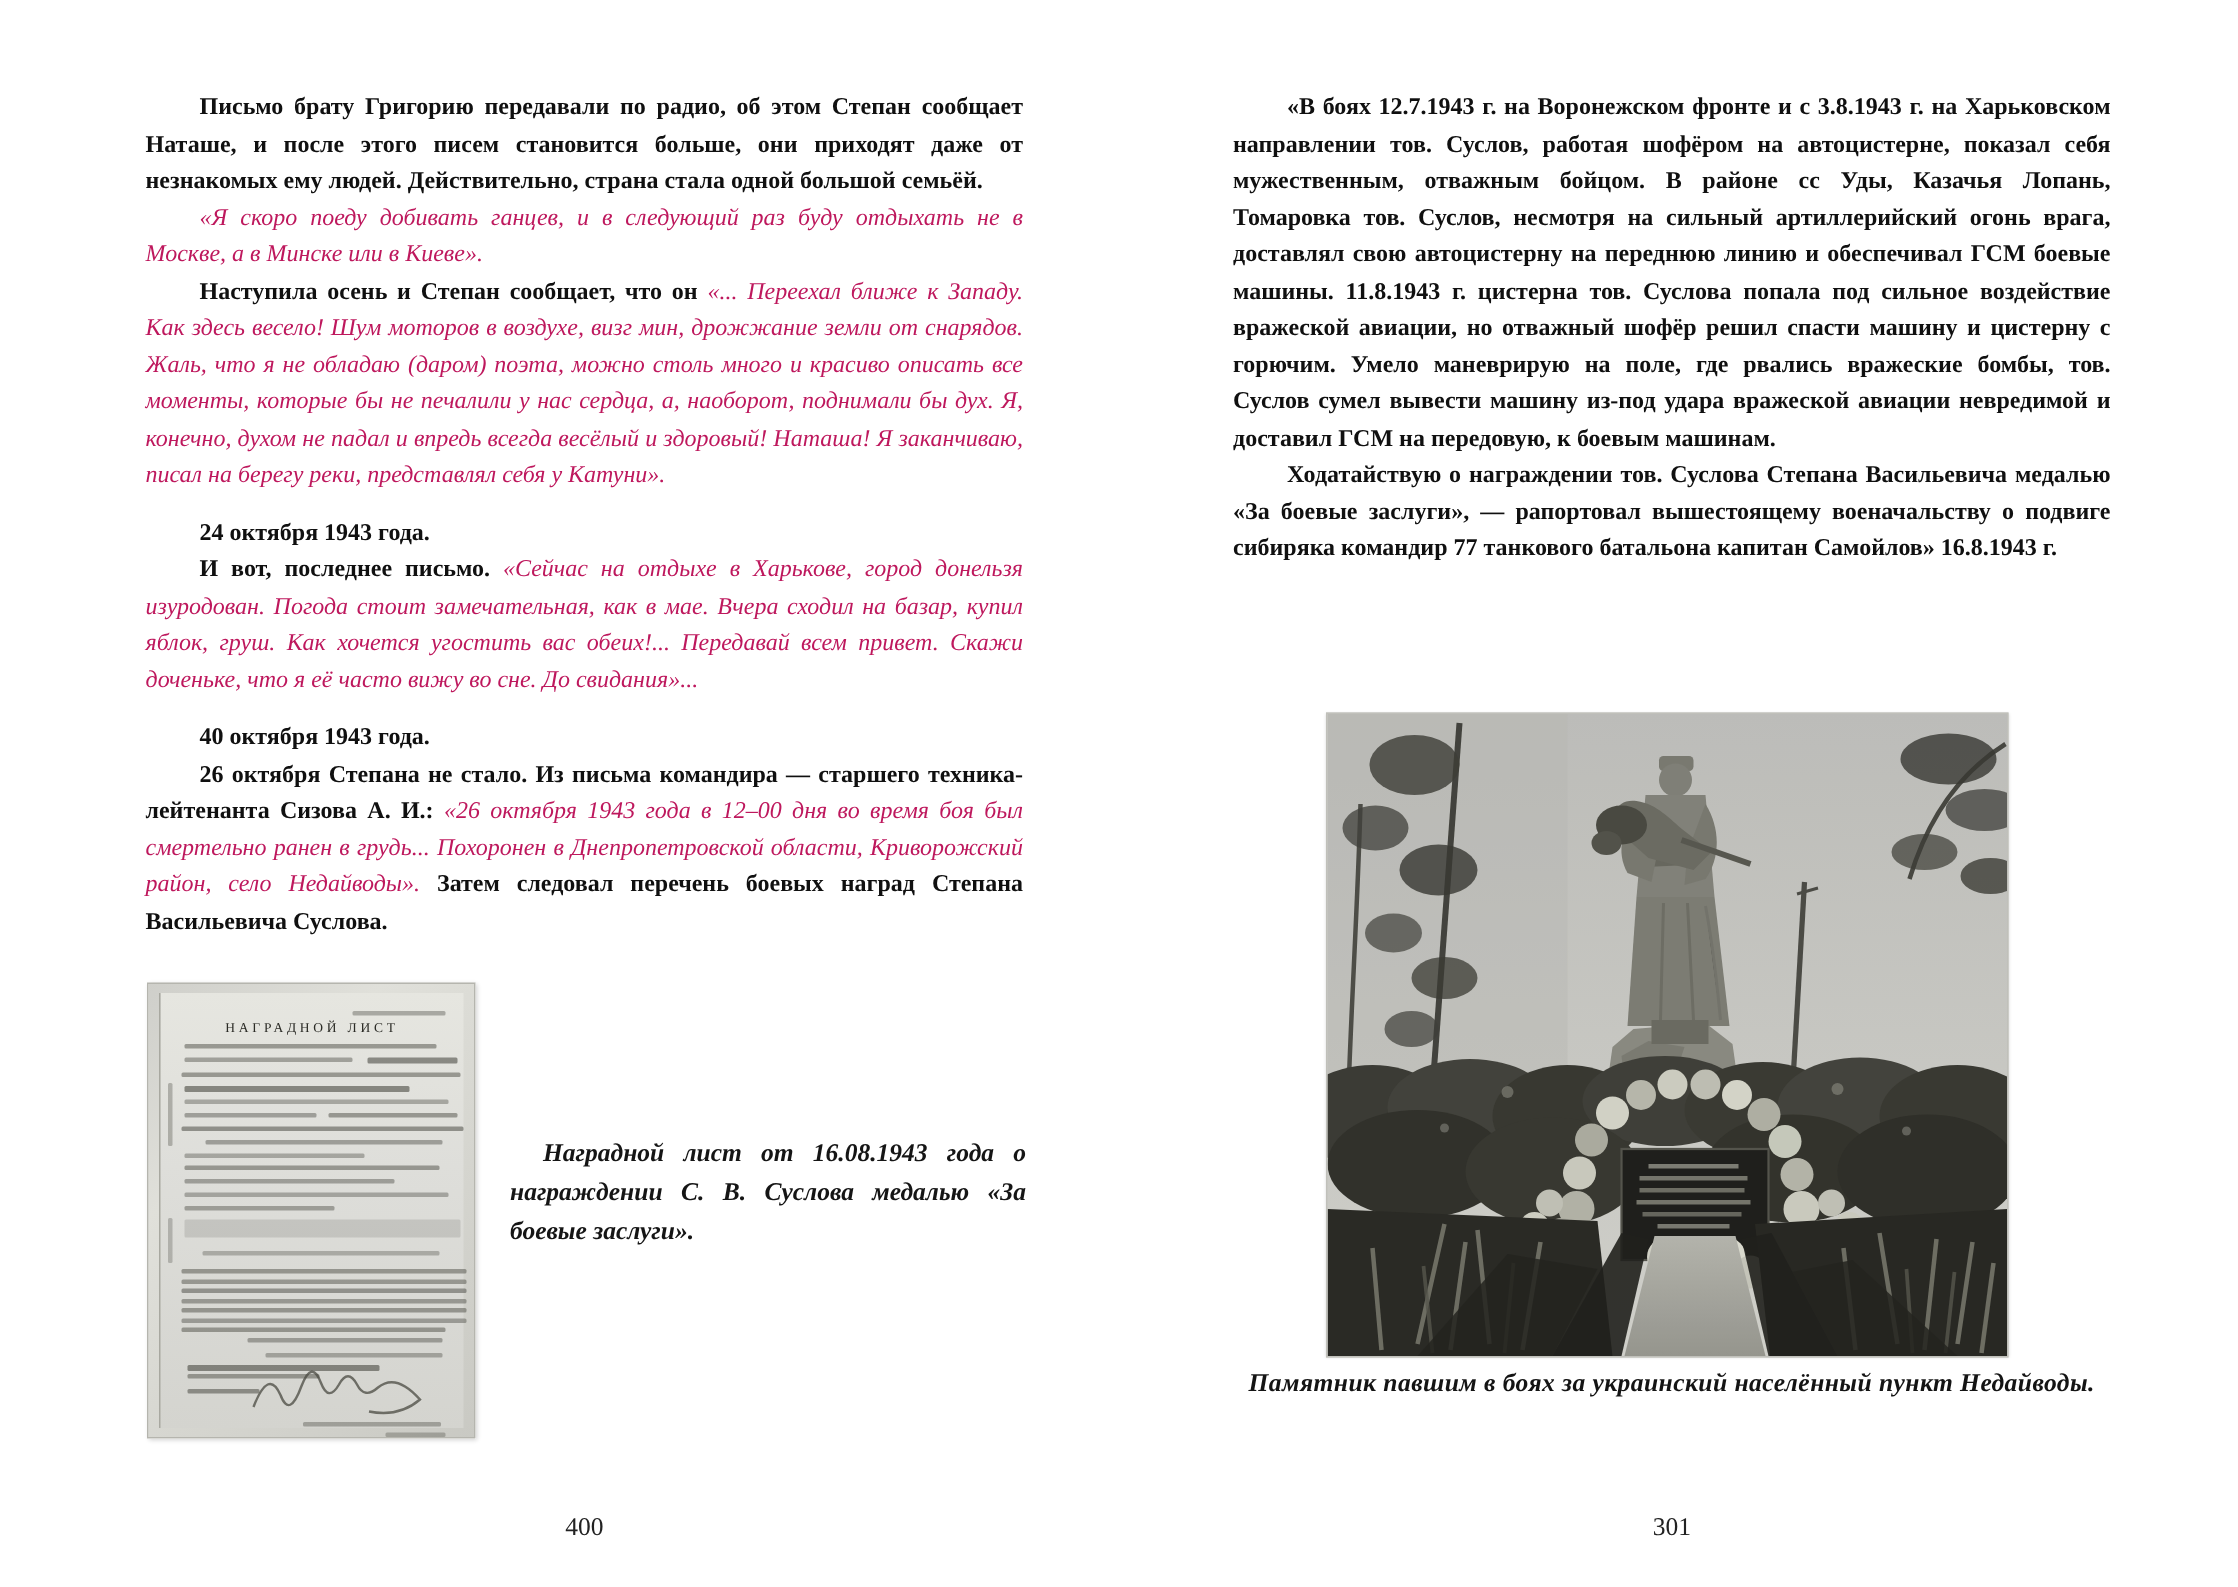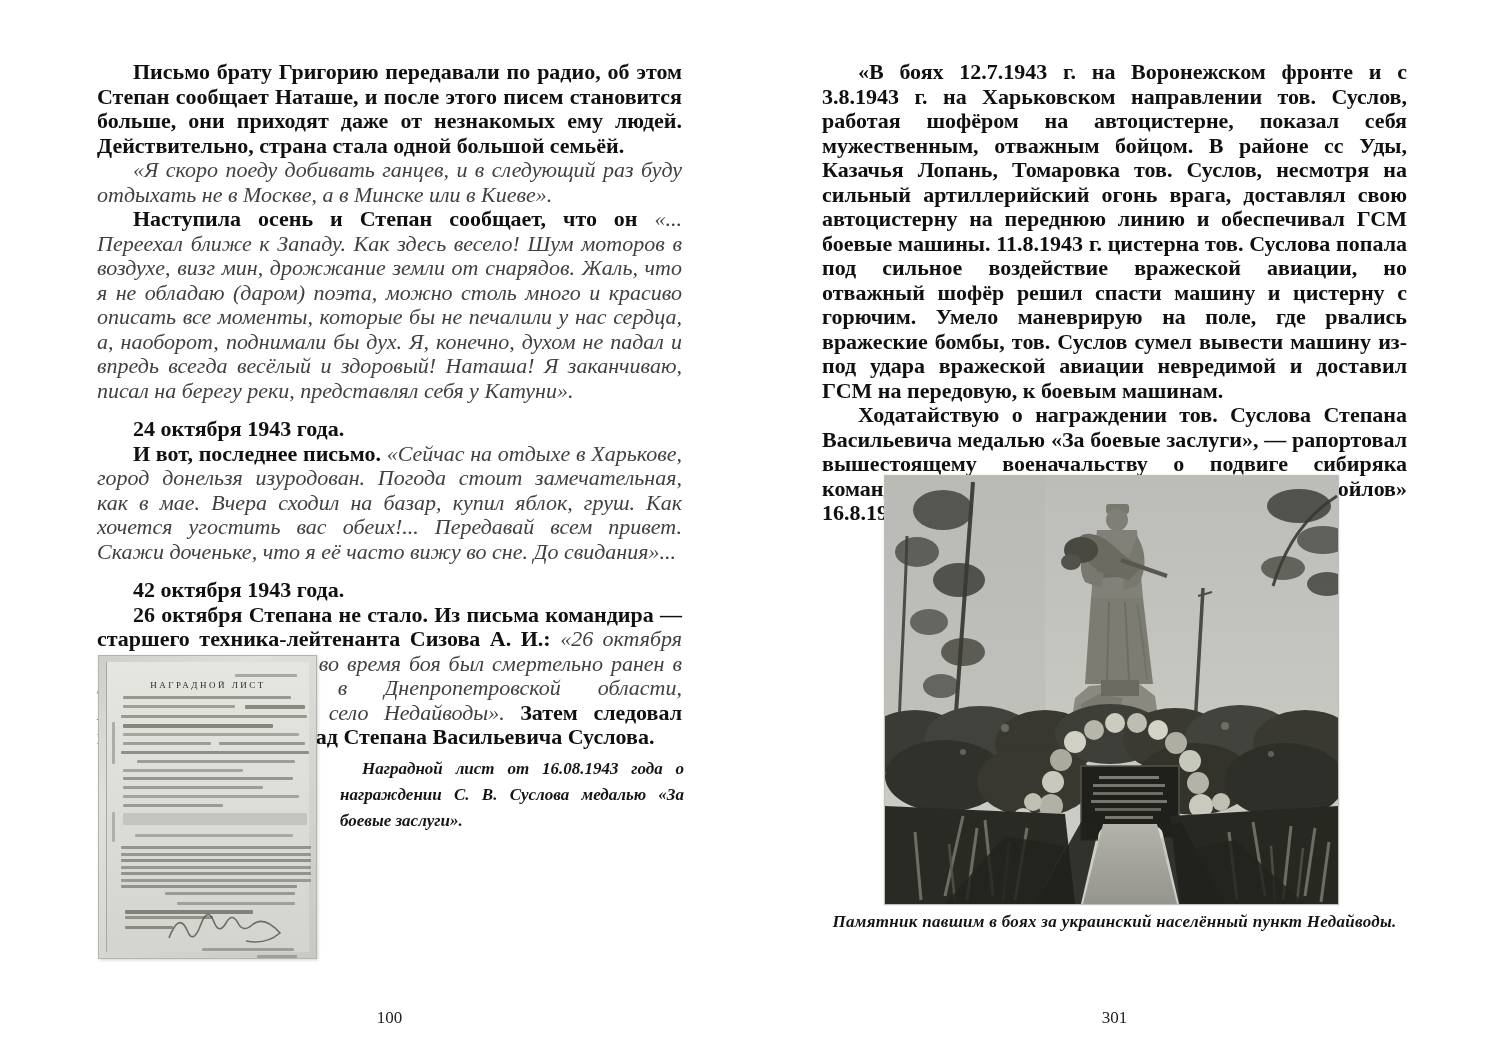--- a/index.html
+++ b/index.html
@@ -2,25 +2,25 @@
 <html><head>
 <meta charset="utf-8">
 <style>
   html,body{margin:0;padding:0;}
   body{
     width:1492px;height:1058px;background:#ffffff;position:relative;
     font-family:"Liberation Serif","DejaVu Serif",serif;color:#111;
     overflow:hidden;
   }
   .text-block{position:absolute;width:585px;text-align:justify;
-    font-size:22px;line-height:24.5px;}
+    font-size:16px;line-height:24.5px;}
   .para{margin:0;text-indent:36px;}
   .para.gap{margin-top:14px;}
   .up{font-weight:bold;color:#101010;}
-  .it{font-style:italic;font-weight:normal;color:#404040;}
+  .it{font-style:italic;font-weight:normal;color:#be185d;}
   
   #left-text{left:97px;top:60px;}
   #right-text{left:822px;top:60px;}
   
   #doc-image{
     position:absolute;left:98px;top:655px;width:217px;height:302px;
     background:linear-gradient(135deg,#cfcfca 0%,#e0e0da 30%,#d8d8d2 55%,#c9c9c3 100%);
     border:1px solid #b5b5ae;box-shadow:1px 1px 3px rgba(0,0,0,.18);
   }
   .doc-inner{position:absolute;left:7px;top:6px;right:7px;bottom:6px;
@@ -55,21 +55,21 @@
 </style>
 </head>
 <body>
 
 <div class="text-block" id="left-text">
   <p class="para"><span class="up">Письмо брату Григорию передавали по радио, об этом Степан сообщает Наташе, и после этого писем становится больше, они приходят даже от незнакомых ему людей. Действительно, страна стала одной большой семьёй.</span></p>
   <p class="para"><span class="it">«Я скоро поеду добивать ганцев, и в следующий раз буду отдыхать не в Москве, а в Минске или в Киеве».</span></p>
   <p class="para"><span class="up">Наступила осень и Степан сообщает, что он </span><span class="it">«... Переехал ближе к Западу. Как здесь весело! Шум моторов в воздухе, визг мин, дрожжание земли от снарядов. Жаль, что я не обладаю (даром) поэта, можно столь много и красиво описать все моменты, которые бы не печалили у нас сердца, а, наоборот, поднимали бы дух. Я, конечно, духом не падал и впредь всегда весёлый и здоровый! Наташа! Я заканчиваю, писал на берегу реки, представлял себя у Катуни».</span></p>
   <p class="para gap"><span class="up">24 октября 1943 года.</span></p>
   <p class="para"><span class="up">И вот, последнее письмо. </span><span class="it">«Сейчас на отдыхе в Харькове, город донельзя изуродован. Погода стоит замечательная, как в мае. Вчера сходил на базар, купил яблок, груш. Как хочется угостить вас обеих!... Передавай всем привет. Скажи доченьке, что я её часто вижу во сне. До свидания»...</span></p>
-  <p class="para gap"><span class="up">42 октября 1943 года.</span></p>
+  <p class="para gap"><span class="up">40 октября 1943 года.</span></p>
   <p class="para"><span class="up">26 октября Степана не стало. Из письма командира — старшего техника-лейтенанта Сизова А. И.: </span><span class="it">«26 октября 1943 года в 12–00 дня во время боя был смертельно ранен в грудь...  Похоронен в Днепропетровской области, Криворожский район, село Недайводы».</span><span class="up"> Затем следовал перечень боевых наград Степана Васильевича Суслова.</span></p>
 </div>
 
 <div id="doc-image">
   <div class="doc-inner">
     <div class="doc-title">НАГРАДНОЙ ЛИСТ</div>
     <div id="doc-lines">
         <div class="dl" style="top: 12px; left: 128px; width: 62px; height: 3px; opacity: 0.4;"></div>
         <div class="dl" style="top: 34px; left: 16px; width: 168px; height: 3.2px; opacity: 0.5;"></div>
         <div class="dl" style="top: 43px; left: 16px; width: 112px; height: 3.2px; opacity: 0.45;"></div>
@@ -105,21 +105,21 @@
         <div class="dl" style="top: 60px; left: 5px; width: 2.5px; height: 42px; opacity: 0.35;"></div>
         <div class="dl" style="top: 150px; left: 5px; width: 2.5px; height: 30px; opacity: 0.3;"></div>
       </div>
     <svg id="doc-signature" width="120" height="44" viewBox="0 0 120 44">
       <path d="M4 30 q10 -26 18 -8 q6 16 14 -6 q7 -18 13 -2 q5 13 12 1 q6 -11 12 0 q5 10 14 2 q12 -10 28 8 q-14 12 -34 8" fill="none" stroke="#4a4a42" stroke-width="1.6" opacity="0.75"></path>
     </svg>
   </div>
 </div>
 
 <div id="doc-caption">Наградной лист от 16.08.1943 года о награждении С. В. Суслова медалью «За боевые заслуги».</div>
-<div class="page-number" id="page-number-left">100</div>
+<div class="page-number" id="page-number-left">400</div>
 
 <div class="text-block" id="right-text">
   <p class="para"><span class="up">«В боях 12.7.1943 г. на Воронежском фронте и с 3.8.1943 г. на Харьковском направлении тов. Суслов, работая шофёром на автоцистерне, показал себя мужественным, отважным бойцом. В районе сс Уды, Казачья Лопань, Томаровка тов. Суслов, несмотря на сильный артиллерийский огонь врага, доставлял свою автоцистерну на переднюю линию и обеспечивал ГСМ боевые машины. 11.8.1943 г. цистерна тов. Суслова попала под сильное воздействие вражеской авиации, но отважный шофёр решил спасти машину и цистерну с горючим. Умело маневрирую на поле, где рвались вражеские бомбы, тов. Суслов сумел вывести машину из-под удара вражеской авиации невредимой и доставил ГСМ на передовую, к боевым машинам.</span></p>
   <p class="para"><span class="up">Ходатайствую о награждении тов. Суслова Степана Васильевича медалью «За боевые заслуги», — рапортовал вышестоящему военачальству о подвиге сибиряка командир 77 танкового батальона капитан Самойлов» 16.8.1943 г.</span></p>
 </div>
 
 <div id="photo">
   <svg width="453" height="428" viewBox="0 0 453 428">
     <defs>
       <linearGradient id="sky" x1="0" y1="0" x2="0" y2="1">

